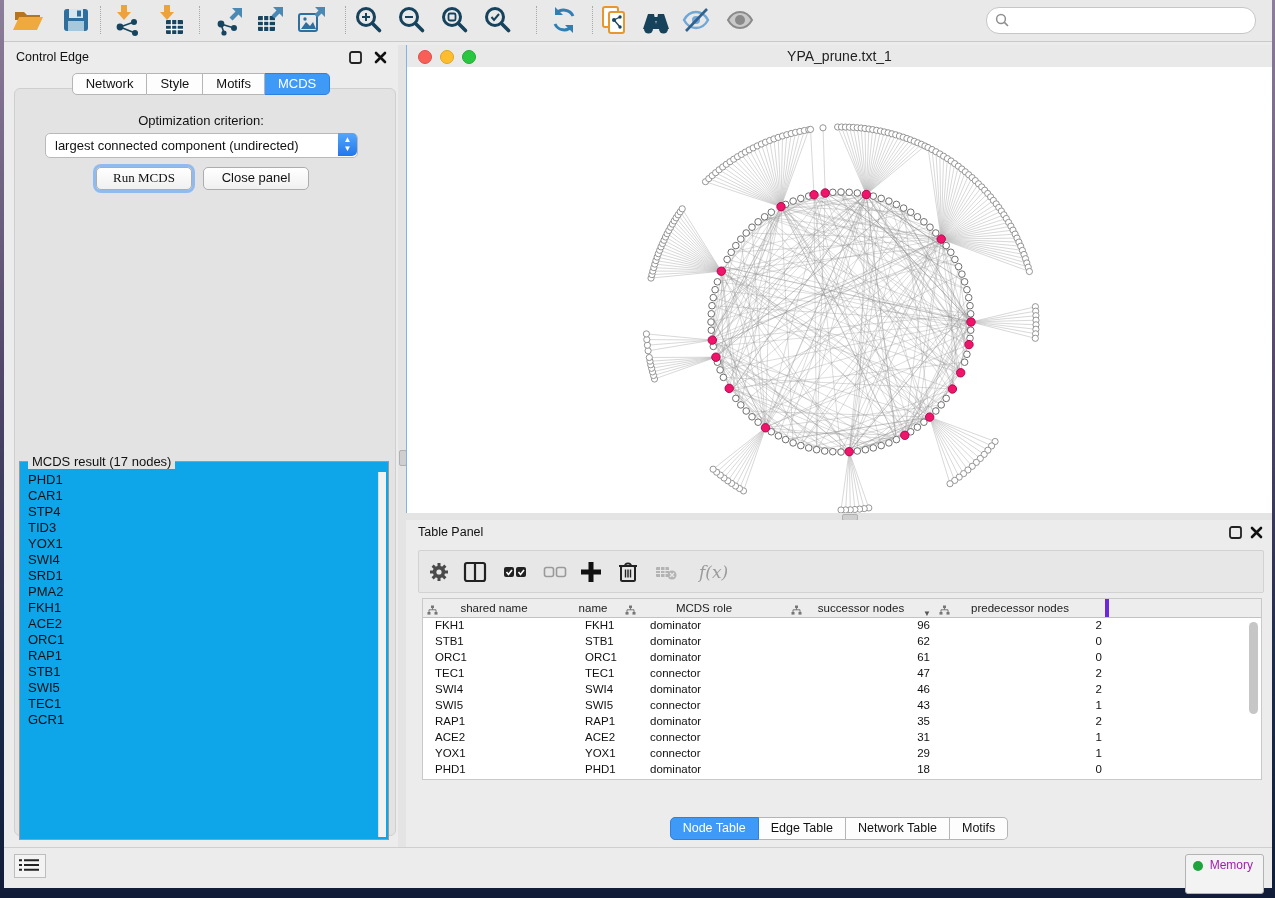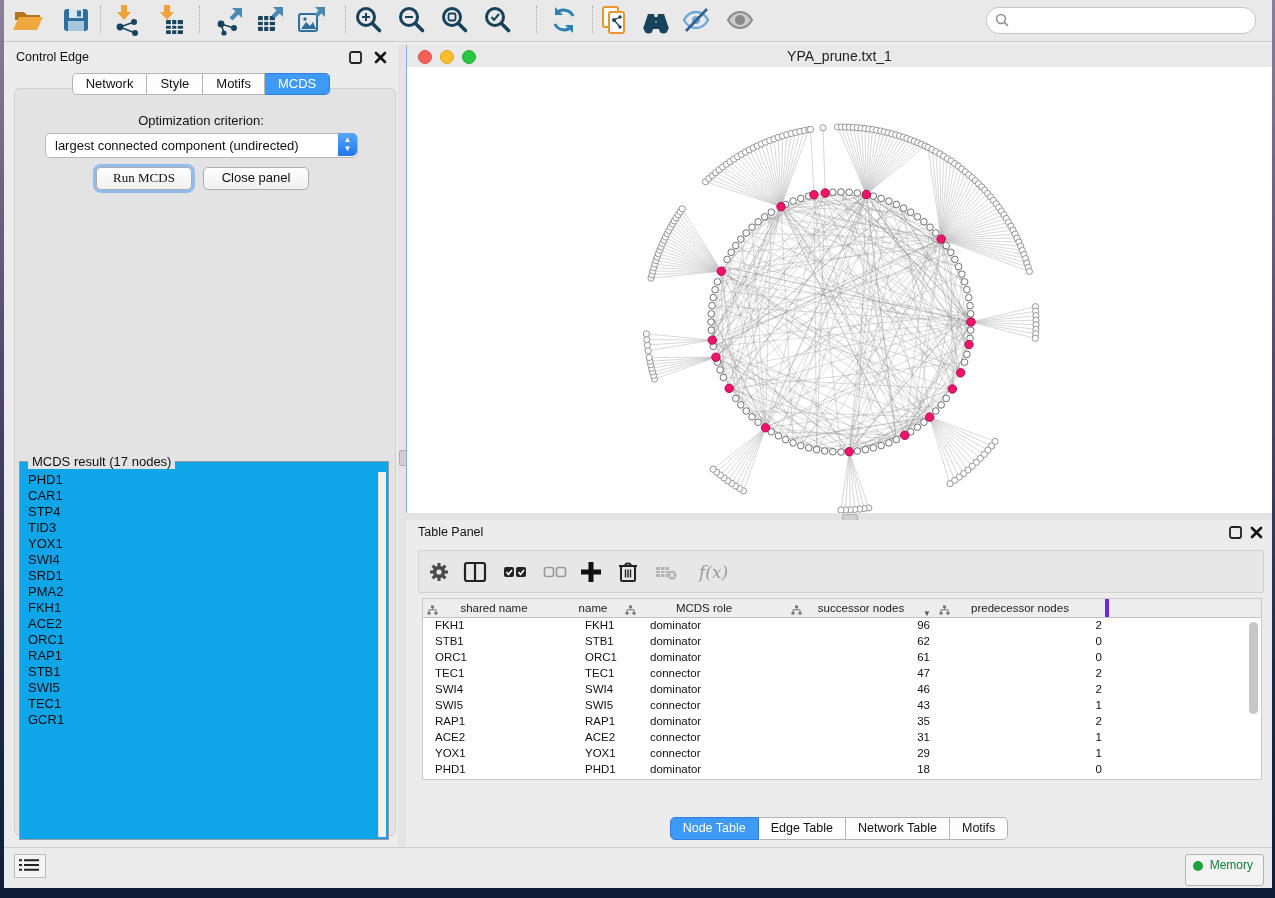--- a/index.html
+++ b/index.html
@@ -66,21 +66,21 @@
   .c-pred{left:512px;width:167px;text-align:right;}
   .tscroll{position:absolute;right:3px;top:23px;width:9px;height:92px;background:#c6c6c6;border-radius:5px;}
   .tptabs{position:absolute;left:0;bottom:8px;width:100%;display:flex;justify-content:center;}
   .ttab{height:21px;line-height:21px;padding:0 12px;background:#fdfdfd;border:1px solid #b5b5b5;border-left:none;font-size:12.5px;color:#111;}
   .ttab.first{border-left:1px solid #b5b5b5;border-radius:5px 0 0 5px;}
   .ttab.last{border-radius:0 5px 5px 0;}
   .ttab.active{background:#3f99f7;border-color:#2f7fe0;color:#fff;}
   
   .statusbar{position:absolute;left:0;right:0;bottom:0;height:40px;background:#ececec;border-top:1px solid #cfcfcf;}
   .listbtn{position:absolute;left:10px;top:6px;width:30px;height:22px;background:#f3f3f3;border:1px solid #bdbdbd;}
-  .membtn{position:absolute;right:8px;top:6px;height:22px;background:#f3f3f3;border:1px solid #b3b3b3;border-radius:3px;padding:0 10px 8px 24px;font-size:12px;line-height:21px;color:#15803d;}
+  .membtn{position:absolute;right:8px;top:6px;height:22px;background:#f3f3f3;border:1px solid #b3b3b3;border-radius:3px;padding:0 10px 16px 24px;font-size:12px;line-height:21px;color:#a21caf;}
   .memdot{position:absolute;left:7px;top:6px;width:10px;height:10px;border-radius:50%;background:#1fa33c;}
   .fx{font-family:"DejaVu Serif","Liberation Serif",serif;font-style:italic;font-size:17px;color:#9a9a9a;line-height:24px;margin-left:8px;}
 </style>
 </head>
 <body>
 
 <div class="stage">
 <div class="app">
 
   <div class="toolbar">

